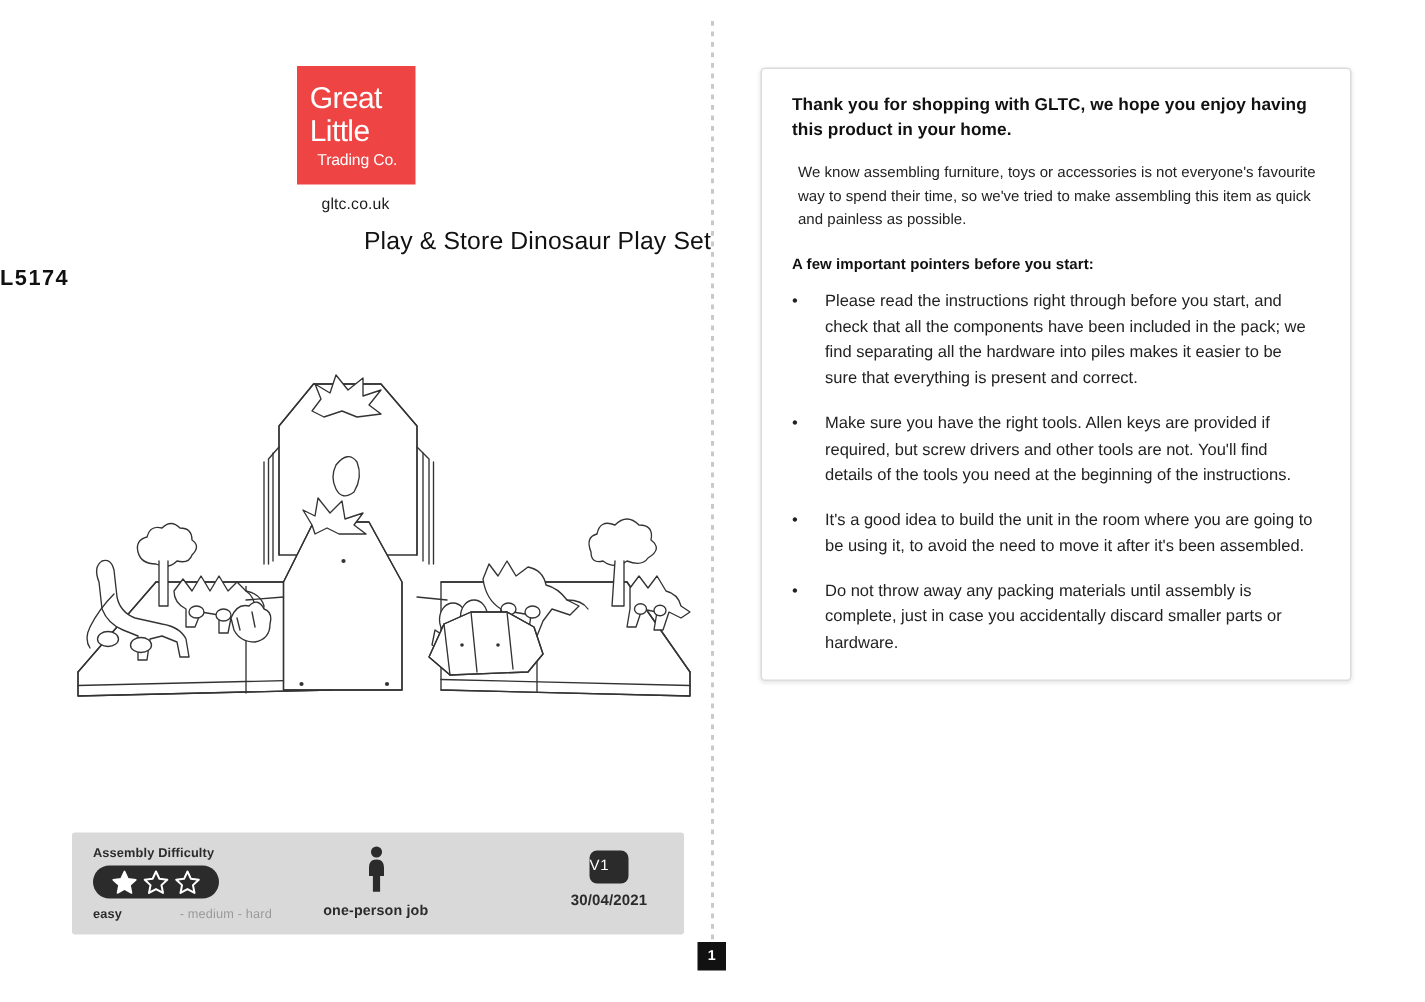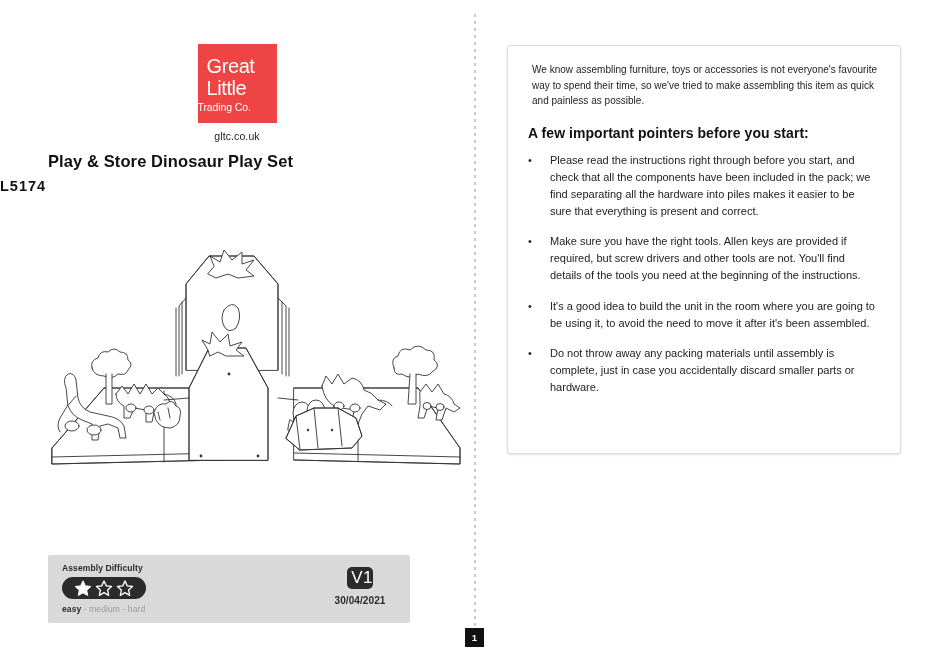--- a/index.html
+++ b/index.html
@@ -63,46 +63,45 @@
     font-weight: 400;
     letter-spacing: -0.4px;
     line-height: 1;
     color: #ffffff;
     font-family: "Liberation Sans", "DejaVu Sans", sans-serif;
   }
   .logo-line1 { top: 12px; }
   .logo-line2 { top: 34px; }
   .logo-line3 {
     position: absolute;
-    left: 0;
+    left: 14px;
     top: 58px;
     font-size: 10.5px;
     letter-spacing: -0.1px;
     color: #ffffff;
     line-height: 1;
     text-align: right;
   }
   .logo-url {
     margin-top: 7px;
     font-size: 10.5px;
     color: #1a1a1a;
     letter-spacing: 0.1px;
   }
 
   .product-title {
     position: absolute;
     left: 0;
     top: 152px;
     width: 474px;
-    text-align: left;
+    text-align: right;
     font-size: 16.5px;
-    font-weight: bold;
+    font-weight: normal;
     letter-spacing: 0.1px;
     color: #111111;
-    padding-left: 48px;
   }
   .product-code {
     position: absolute;
     left: 0;
     top: 178px;
     width: 474px;
     text-align: left;
     font-size: 14.5px;
     font-weight: bold;
     letter-spacing: 1px;
@@ -117,21 +116,21 @@
     width: 420px;
     height: 240px;
   }
   .illustration svg { display: block; }
 
   
   .info-bar {
     position: absolute;
     left: 48px;
     top: 555px;
-    width: 362px;
+    width: 408px;
     height: 68px;
     background: #d9d9d9;
     border-radius: 2px;
   }
   .difficulty-block {
     position: absolute;
     left: 14px;
     top: 8px;
     width: 130px;
   }
@@ -153,21 +152,21 @@
     gap: 1px;
   }
   .star-pill svg { display: block; }
   .scale-labels {
     margin-top: 5px;
     font-size: 8.5px;
     letter-spacing: 0.1px;
     white-space: nowrap;
   }
   .scale-easy { font-weight: bold; color: #2b2b2b; }
-  .scale-rest { color: #9a9a9a; }
+  .scale-rest { color: #9a9a9a; padding-left: 36px; }
 
   .person-block {
     position: absolute;
     left: 0;
     top: 8px;
     width: 405px;
     text-align: center;
   }
   .person-icon { height: 32px; display: flex; align-items: flex-end; justify-content: center; }
   .person-icon svg { display: block; }
@@ -186,23 +185,23 @@
     text-align: center;
     width: 72px;
   }
   .version-badge {
     display: inline-block;
     width: 26px;
     height: 22px;
     background: #2b2b2b;
     border-radius: 5px;
     color: #ffffff;
-    font-size: 17px;
+    font-size: 10px;
     line-height: 22px;
-    text-align: right;
+    text-align: left;
     letter-spacing: 0.5px;
   }
   .version-date {
     margin-top: 6px;
     font-size: 10px;
     font-weight: bold;
     color: #2b2b2b;
     letter-spacing: 0.1px;
   }
 
@@ -244,21 +243,21 @@
     letter-spacing: 0.05px;
   }
   .panel-para {
     font-size: 10px;
     line-height: 1.55;
     color: #222222;
     margin: 0 0 16px 4px;
     letter-spacing: 0.02px;
   }
   .panel-subheading {
-    font-size: 14px;
+    font-size: 10px;
     font-weight: bold;
     color: #111111;
     margin: 0 0 11px 0;
     letter-spacing: 0.05px;
   }
   .bullet-list { margin: 0; padding: 0; list-style: none; }
   .bullet-item {
     display: flex;
     margin-bottom: 13px;
     font-size: 11px;
@@ -417,35 +416,45 @@
           <svg width="20" height="19" viewBox="0 0 24 24">
               <path d="M12 2.5l2.9 6.2 6.6.8-4.9 4.5 1.3 6.6L12 17.3 6.1 20.6l1.3-6.6L2.5 9.5l6.6-.8z" fill="none" stroke="#ffffff" stroke-width="1.7" stroke-linejoin="round"></path>
             </svg>
         </span>
       </div>
       <div class="scale-labels">
         <span class="scale-easy">easy</span><span class="scale-rest"> - medium - hard</span>
       </div>
     </div>
 
+    <div class="person-block">
+      <div class="person-icon">
+        <svg width="16" height="31" viewBox="0 0 16 31">
+          <circle cx="8" cy="4" r="3.7" fill="#2b2b2b"></circle>
+          <path d="M8 9 C11.6 9 13 11.2 13 14.5 L13 20 L10.4 20 L10.4 30.5 L5.6 30.5 L5.6 20 L3 20 L3 14.5 C3 11.2 4.4 9 8 9 Z" fill="#2b2b2b"></path>
+        </svg>
+      </div>
+      <div class="person-label">one-person job</div>
+    </div>
 
     <div class="version-block">
       <span class="version-badge">V1</span>
       <div class="version-date">30/04/2021</div>
     </div>
 
   </div>
 
 </div>
 
 <div class="divider"></div>
 
 <div class="page-num">1</div>
 
 <div class="right-panel">
+  <p class="panel-heading">Thank you for shopping with GLTC, we hope you enjoy having this product in your home.</p>
   <p class="panel-para">We know assembling furniture, toys or accessories is not everyone's favourite way to spend their time, so we've tried to make assembling this item as quick and painless as possible.</p>
   <p class="panel-subheading">A few important pointers before you start:</p>
   <ul class="bullet-list">
     <li class="bullet-item">
       <span class="bullet-dot">•</span>
       <span class="bullet-text">Please read the instructions right through before you start, and check that all the components have been included in the pack; we find separating all the hardware into piles makes it easier to be sure that everything is present and correct.</span>
     </li>
     <li class="bullet-item">
       <span class="bullet-dot">•</span>
       <span class="bullet-text">Make sure you have the right tools. Allen keys are provided if required, but screw drivers and other tools are not. You'll find details of the tools you need at the beginning of the instructions.</span>

